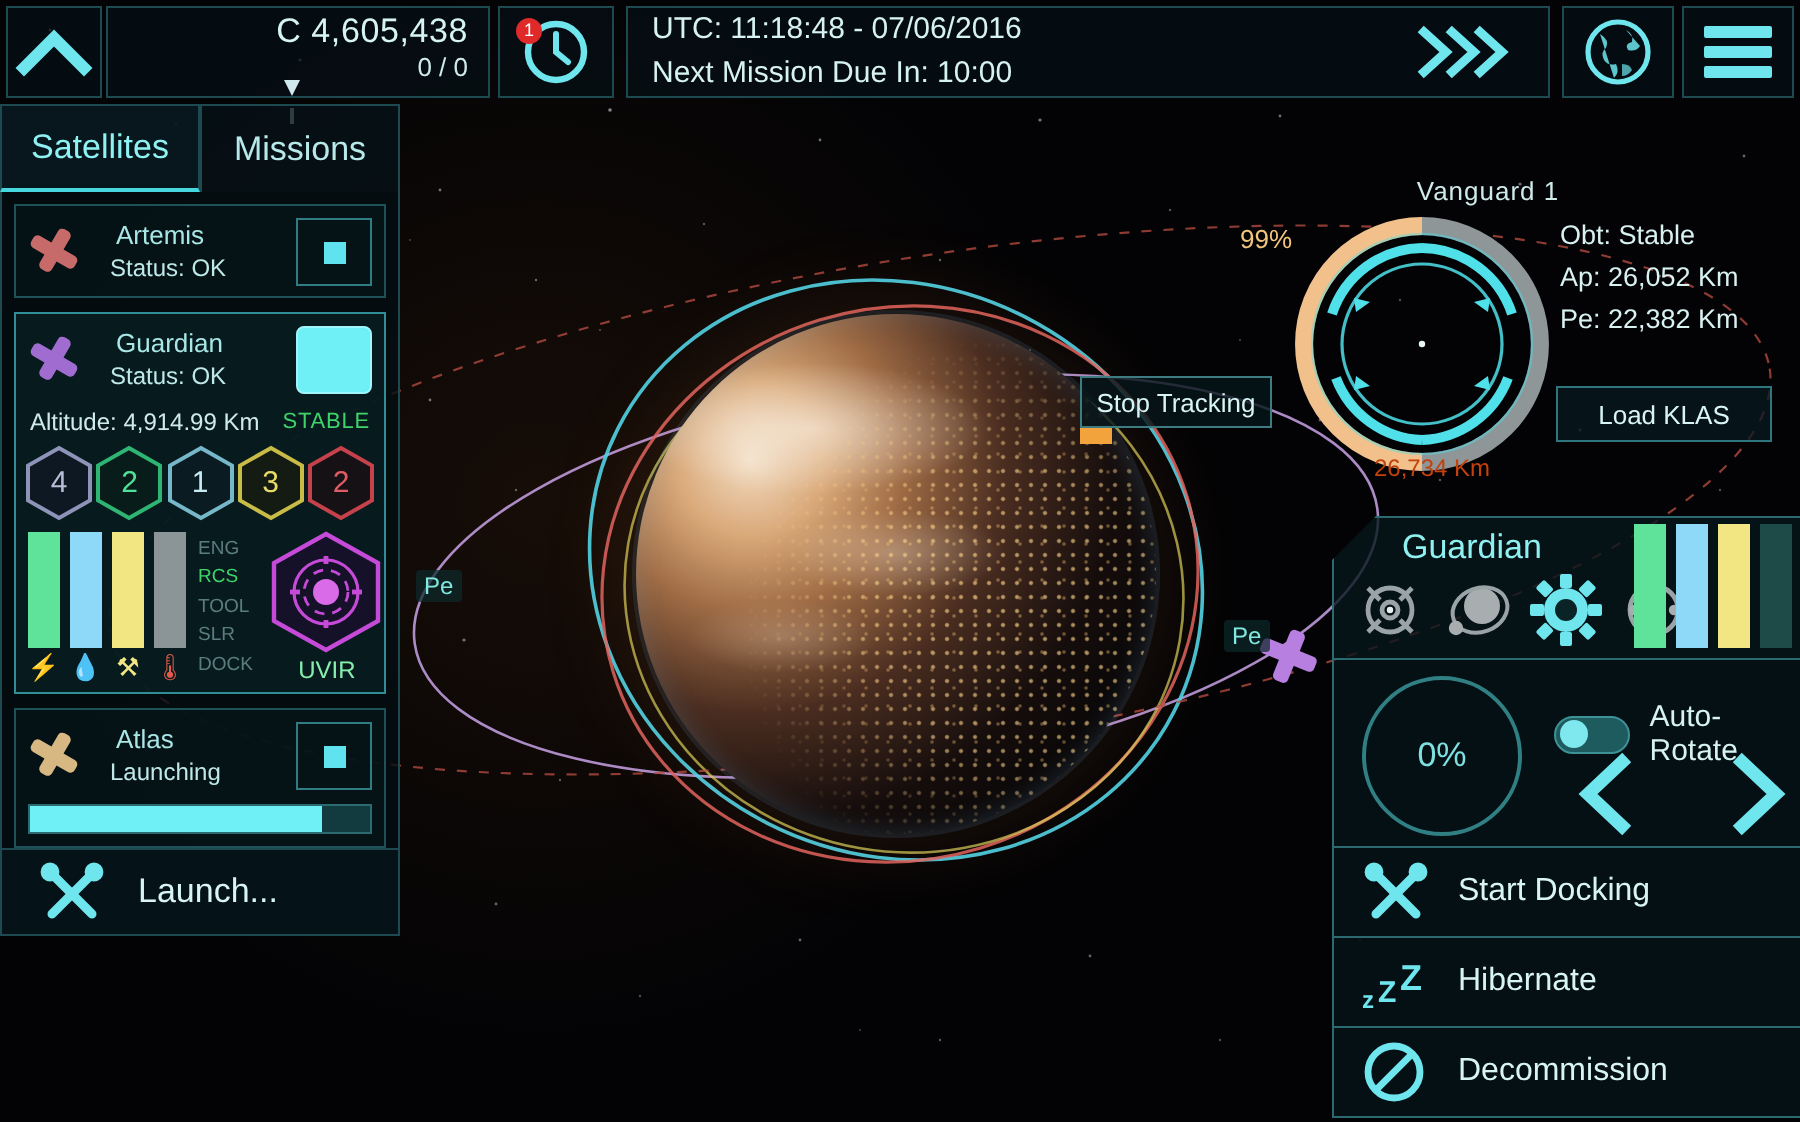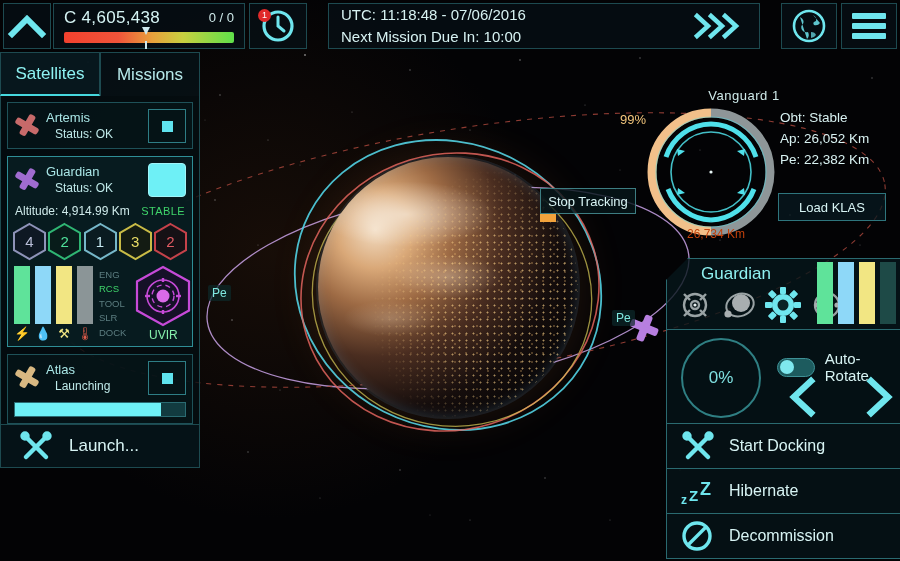--- a/index.html
+++ b/index.html
@@ -55,33 +55,33 @@
   
   .topbar { position:absolute; left:0; top:0; width:900px; height:52px; display:flex; align-items:stretch; }
   .panel {
     background: rgba(6,16,20,0.78);
     border: 1px solid #1d4a50;
   }
   .tb-chev { width:48px; margin:3px 0 3px 3px; display:flex; align-items:center; justify-content:center; }
   .chev-up { width:34px; height:24px; }
 
   .tb-money { margin:3px 2px; padding:2px 10px 4px 10px; width:192px; display:flex; flex-direction:column; justify-content:center; }
-  .money-row { display:flex; justify-content:space-between; align-items:center; }
+  .money-row { display:flex; justify-content:space-between; align-items:flex-end;flex-direction:column; }
   .money-val { font-size:17px; color:#d6f4f4; letter-spacing:.3px; }
   .money-cnt { font-size:13px; color:#cfeaea; }
   .money-bar { position:relative; margin-top:4px; height:11px; border-radius:2px;
     background: linear-gradient(90deg,#f2412e 0%,#f0543a 32%,#e8a13c 52%,#c8d040 70%,#5fe04a 100%); }
   .money-mark { position:absolute; left:46%; top:-5px; width:0; height:0;
     border-left:4px solid transparent; border-right:4px solid transparent; border-top:8px solid #cfe9ee; }
   .money-mark:after { content:""; position:absolute; left:-1px; top:6px; width:2px; height:8px; background:#cfe9ee; }
 
   .tb-clock { margin:3px 2px; width:58px; display:flex; align-items:center; justify-content:center; position:relative; }
   .badge { position:absolute; left:8px; top:5px; width:13px; height:13px; border-radius:50%;
     background:#e02a2a; color:#fff; font-size:9px; line-height:13px; text-align:center; }
-  .tb-mission { margin:3px 19px; flex:1; display:flex; align-items:center; padding-left:12px; }
+  .tb-mission { margin:3px 4px; flex:1; display:flex; align-items:center; padding-left:12px; }
   .mission-lines { flex:1; }
   .mission-lines div { font-size:15px; color:#d7f2f2; line-height:1.45; }
   .ffwd { display:flex; gap:0px; margin-right:14px; }
 
   .tb-globe { margin:3px 2px; width:56px; display:flex; align-items:center; justify-content:center; }
   .tb-menu  { margin:3px 3px 3px 2px; width:56px; display:flex; align-items:center; justify-content:center; }
   .burger span { display:block; width:34px; height:6px; background:#6fe6ee; margin:4px 0; border-radius:1px; }
 
   
   .tabs { position:absolute; left:0; top:52px; width:200px; height:44px; display:flex; }
@@ -90,21 +90,21 @@
   .tab.active { color:#8ef2f2; border-bottom:2px solid #46d8de; background: rgba(8,26,32,0.9); }
 
   .leftpanel { position:absolute; left:0; top:96px; width:200px; height:372px;
     background: rgba(4,14,18,0.80); border:1px solid #1d4a50; border-top:none; padding:6px; }
 
   .sat-card { border:1px solid #1e5158; background: rgba(6,22,26,0.75); margin-bottom:7px; }
   .sat-card.sel { border-color:#2f8e96; background: rgba(8,30,34,0.85); }
   .sat-head { display:flex; align-items:center; padding:6px 6px 5px 6px; }
   .sat-icon { width:26px; height:26px; margin-right:6px; flex:none; }
   .sat-names { flex:1; line-height:1.25; }
-  .sat-name { font-size:13px; color:#a9e6e6; }
+  .sat-name { font-size:13px; color:#a9e6e6;margin-left:12px; }
   .sat-status { font-size:12px; color:#bfe9e9; padding-left:9px; }
   .sat-btn { width:38px; height:34px; border:1px solid #2e7d85; display:flex; align-items:center; justify-content:center; }
   .sat-btn .dot { width:11px; height:11px; background:#5fe3ee; }
   .sat-btn.big { background:#6ef0f6; border-color:#9ff6fa; border-radius:4px; }
 
   .alt-row { display:flex; justify-content:space-between; align-items:center; padding:2px 7px 4px 7px; }
   .alt-txt { font-size:12px; color:#cfeaea; }
   .stable { font-size:11px; color:#3fd46a; letter-spacing:.4px; }
 
   .hexrow { display:flex; justify-content:space-between; padding:1px 5px 3px 5px; }

